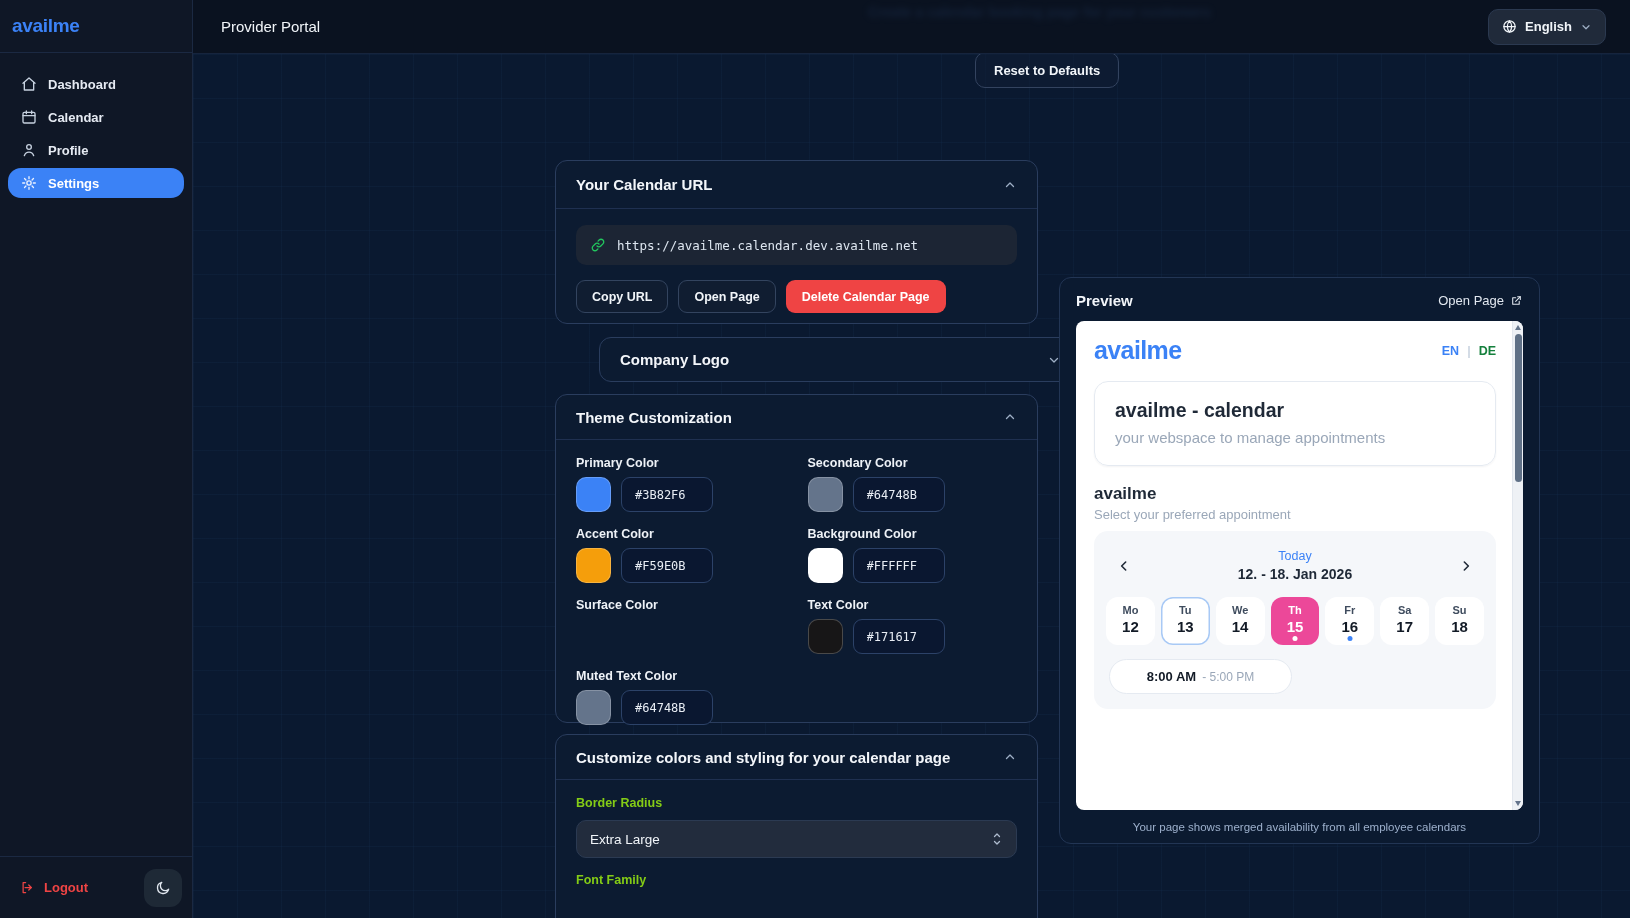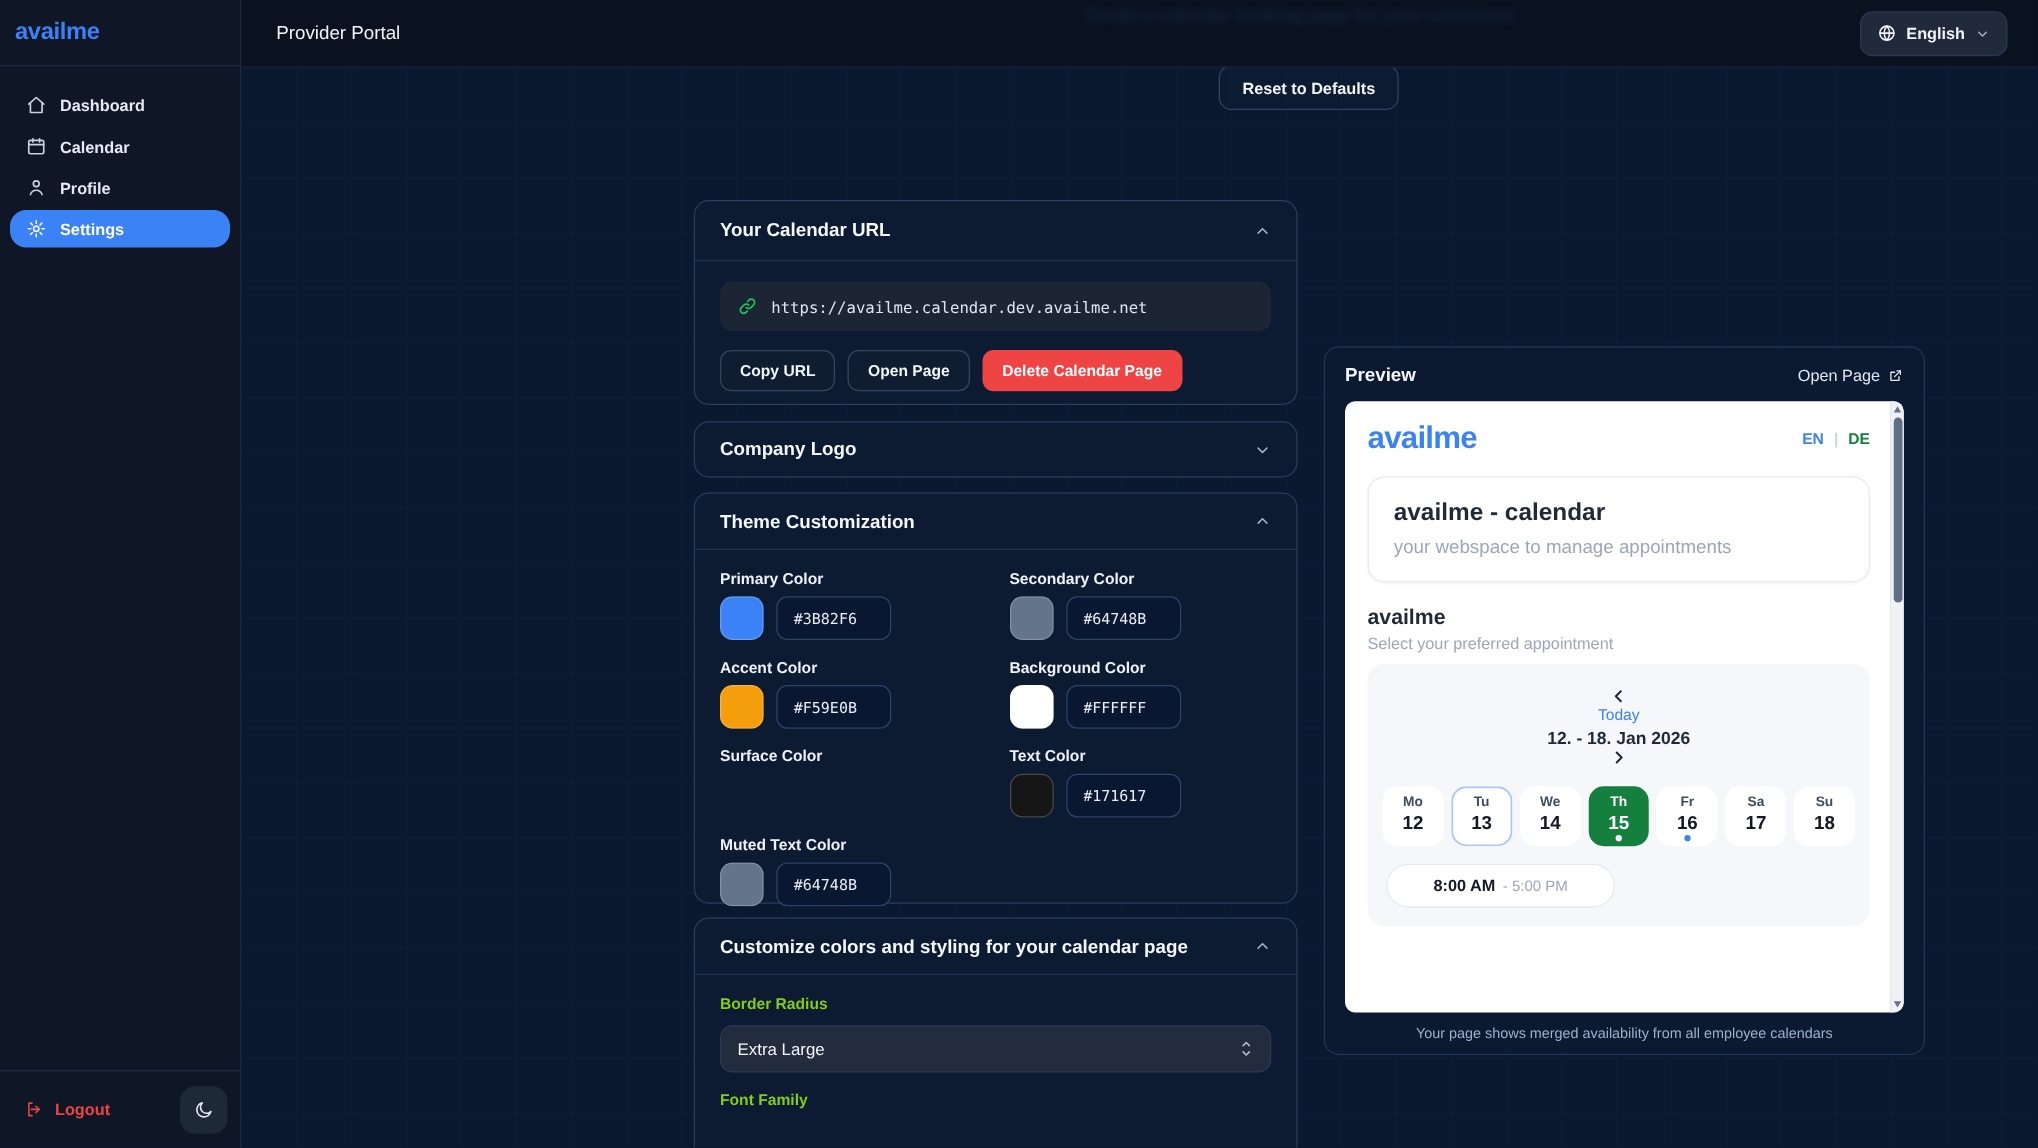--- a/index.html
+++ b/index.html
@@ -96,31 +96,31 @@
   .pv-langs { display:flex; align-items:center; gap:8px; font-size:12.5px; font-weight:600; }
   .pv-en { color:#3b82f6; cursor:pointer; } .pv-sep { color:#cbd5e1; } .pv-de { color:#15803d; cursor:pointer; }
   .hero { margin-top:16px; border:1px solid #e5eaf1; border-radius:14px; padding:17px 20px 19px;
     box-shadow:0 1px 2px rgba(15,23,42,.05); }
   .hero-title { font-size:19.5px; font-weight:800; color:#1f2937; }
   .hero-sub { margin-top:7px; font-size:15px; color:#9aa7b8; }
   .hero-body { margin-top:13px; font-size:13.5px; color:#4a5568; line-height:1.45; max-width:345px; }
   .sec-title { margin-top:18px; font-size:17px; font-weight:800; color:#1f2937; }
   .sec-sub { margin-top:3px; font-size:13px; color:#9aa7b8; }
   .widget { margin-top:9px; background:#f5f7fa; border-radius:14px; padding:12px 12px 15px; }
-  .wk-nav { display:flex; align-items:center; justify-content:space-between; padding:6px 10px 0;flex-direction:column; }
+  .wk-nav { display:flex; align-items:center; justify-content:space-between; padding:6px 10px 0; }
   .wk-chev { color:#1f2937; cursor:pointer; }
   .wk-center { text-align:center; }
   .wk-today { font-size:12.5px; color:#3b82f6; cursor:pointer; }
   .wk-range { font-size:14px; font-weight:700; color:#1f2937; margin-top:3px; }
   .days { display:grid; grid-template-columns:repeat(7,1fr); gap:6px; margin-top:15px; }
   .day { background:#fff; border-radius:12px; text-align:center; padding:7px 0 10px; position:relative; cursor:pointer; }
   .day .dow { font-size:11px; font-weight:600; color:#3f4c5e; }
   .day .num { font-size:15px; font-weight:700; color:#121a26; margin-top:2px; }
   .day.outlined { box-shadow:inset 0 0 0 1.5px #a8c9f5; }
-  .day.selected { background:#15803d; }
+  .day.selected { background:#ec4899; }
   .day.selected .dow, .day.selected .num { color:#fff; }
   .day.dot::after { content:''; position:absolute; left:50%; transform:translateX(-50%); bottom:4px;
     width:5px; height:5px; border-radius:50%; background:#3b82f6; }
   .day.selected.dot::after { background:#fff; }
   .slot { margin-top:14px; width:183px; background:#fff; border:1px solid #e5eaf1; border-radius:999px;
     padding:9px 0; display:flex; justify-content:center; align-items:baseline; gap:6px; cursor:pointer; margin-left:3px; }
   .slot-start { font-size:13px; font-weight:700; color:#121a26; }
   .slot-end { font-size:12px; color:#9aa7b8; }
   .pv-scrollbar { position:absolute; top:0; right:0; bottom:0; width:11px; background:#eef1f5; border-left:1px solid #e2e7ee; }
   .sb-thumb { position:absolute; top:13px; left:2px; width:7px; height:148px; background:#5f7086; border-radius:4px; }
@@ -244,21 +244,21 @@
         <span class="url-text">https://availme.calendar.dev.availme.net</span>
       </div>
       <div class="btn-row">
         <button class="btn-outline">Copy URL</button>
         <button class="btn-outline">Open Page</button>
         <button class="btn-danger">Delete Calendar Page</button>
       </div>
     </div>
   </section>
 
-  <section class="card" style="top:337px; height:45px;">
+  <section class="card" style="top:337px; height:45px;margin-left:44px;">
     <div class="card-head" style="height:43px;">
       <span class="ttl">Company Logo</span>
       <span class="chev">
         <svg width="14" height="14" viewBox="0 0 24 24" fill="none" stroke="currentColor" stroke-width="2.2" stroke-linecap="round" stroke-linejoin="round">
             <polyline points="6 9.5 12 15.5 18 9.5"></polyline>
           </svg>
       </span>
     </div>
   </section>
 

